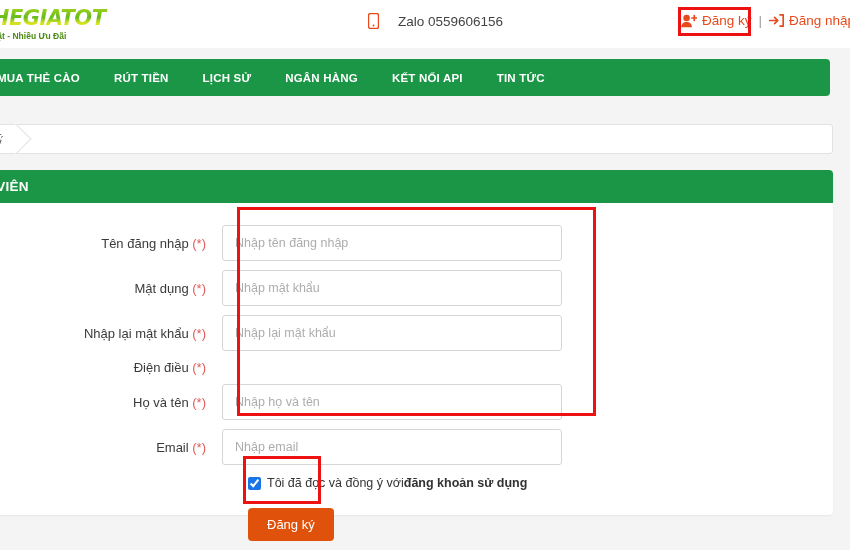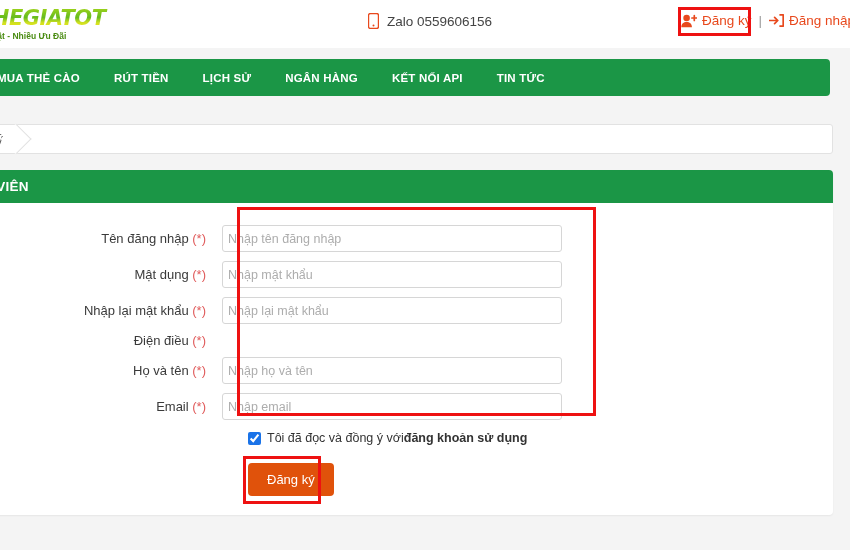--- a/index.html
+++ b/index.html
@@ -51,21 +51,21 @@
     font-weight: bold;
     color: #4a8c12;
     white-space: nowrap;
   }
 
   .contact {
     position: absolute;
     top: 13px;
     display: flex;
     align-items: center;
-    gap: 8px;
+    gap: 19px;
     font-size: 13.5px;
     color: #444;
     white-space: nowrap;
   }
   .contact.phone { left: 368px; }
   .contact.mail  { left: 492px; }
 
   .ic { display: inline-block; line-height: 0; }
   .ic svg { display: block; }
 
@@ -198,25 +198,25 @@
     text-align: right;
     padding-right: 16px;
     box-sizing: border-box;
     font-size: 13px;
     color: #3a3a3a;
     white-space: nowrap;
   }
   .req { color: #e05b5b; }
   .form-input {
     width: 340px;
-    height: 27px;
+    height: 36px;
     box-sizing: border-box;
     border: 1px solid #d6d6d6;
     border-radius: 3px;
-    padding: 0 5px;
+    padding: 0 12px;
     font-family: "Liberation Sans", "DejaVu Sans", sans-serif;
     font-size: 12.5px;
     color: #333;
     background: #fff;
     outline: none;
   }
   .form-input::placeholder { color: #adadad; }
 
   .terms-row {
     display: flex;

